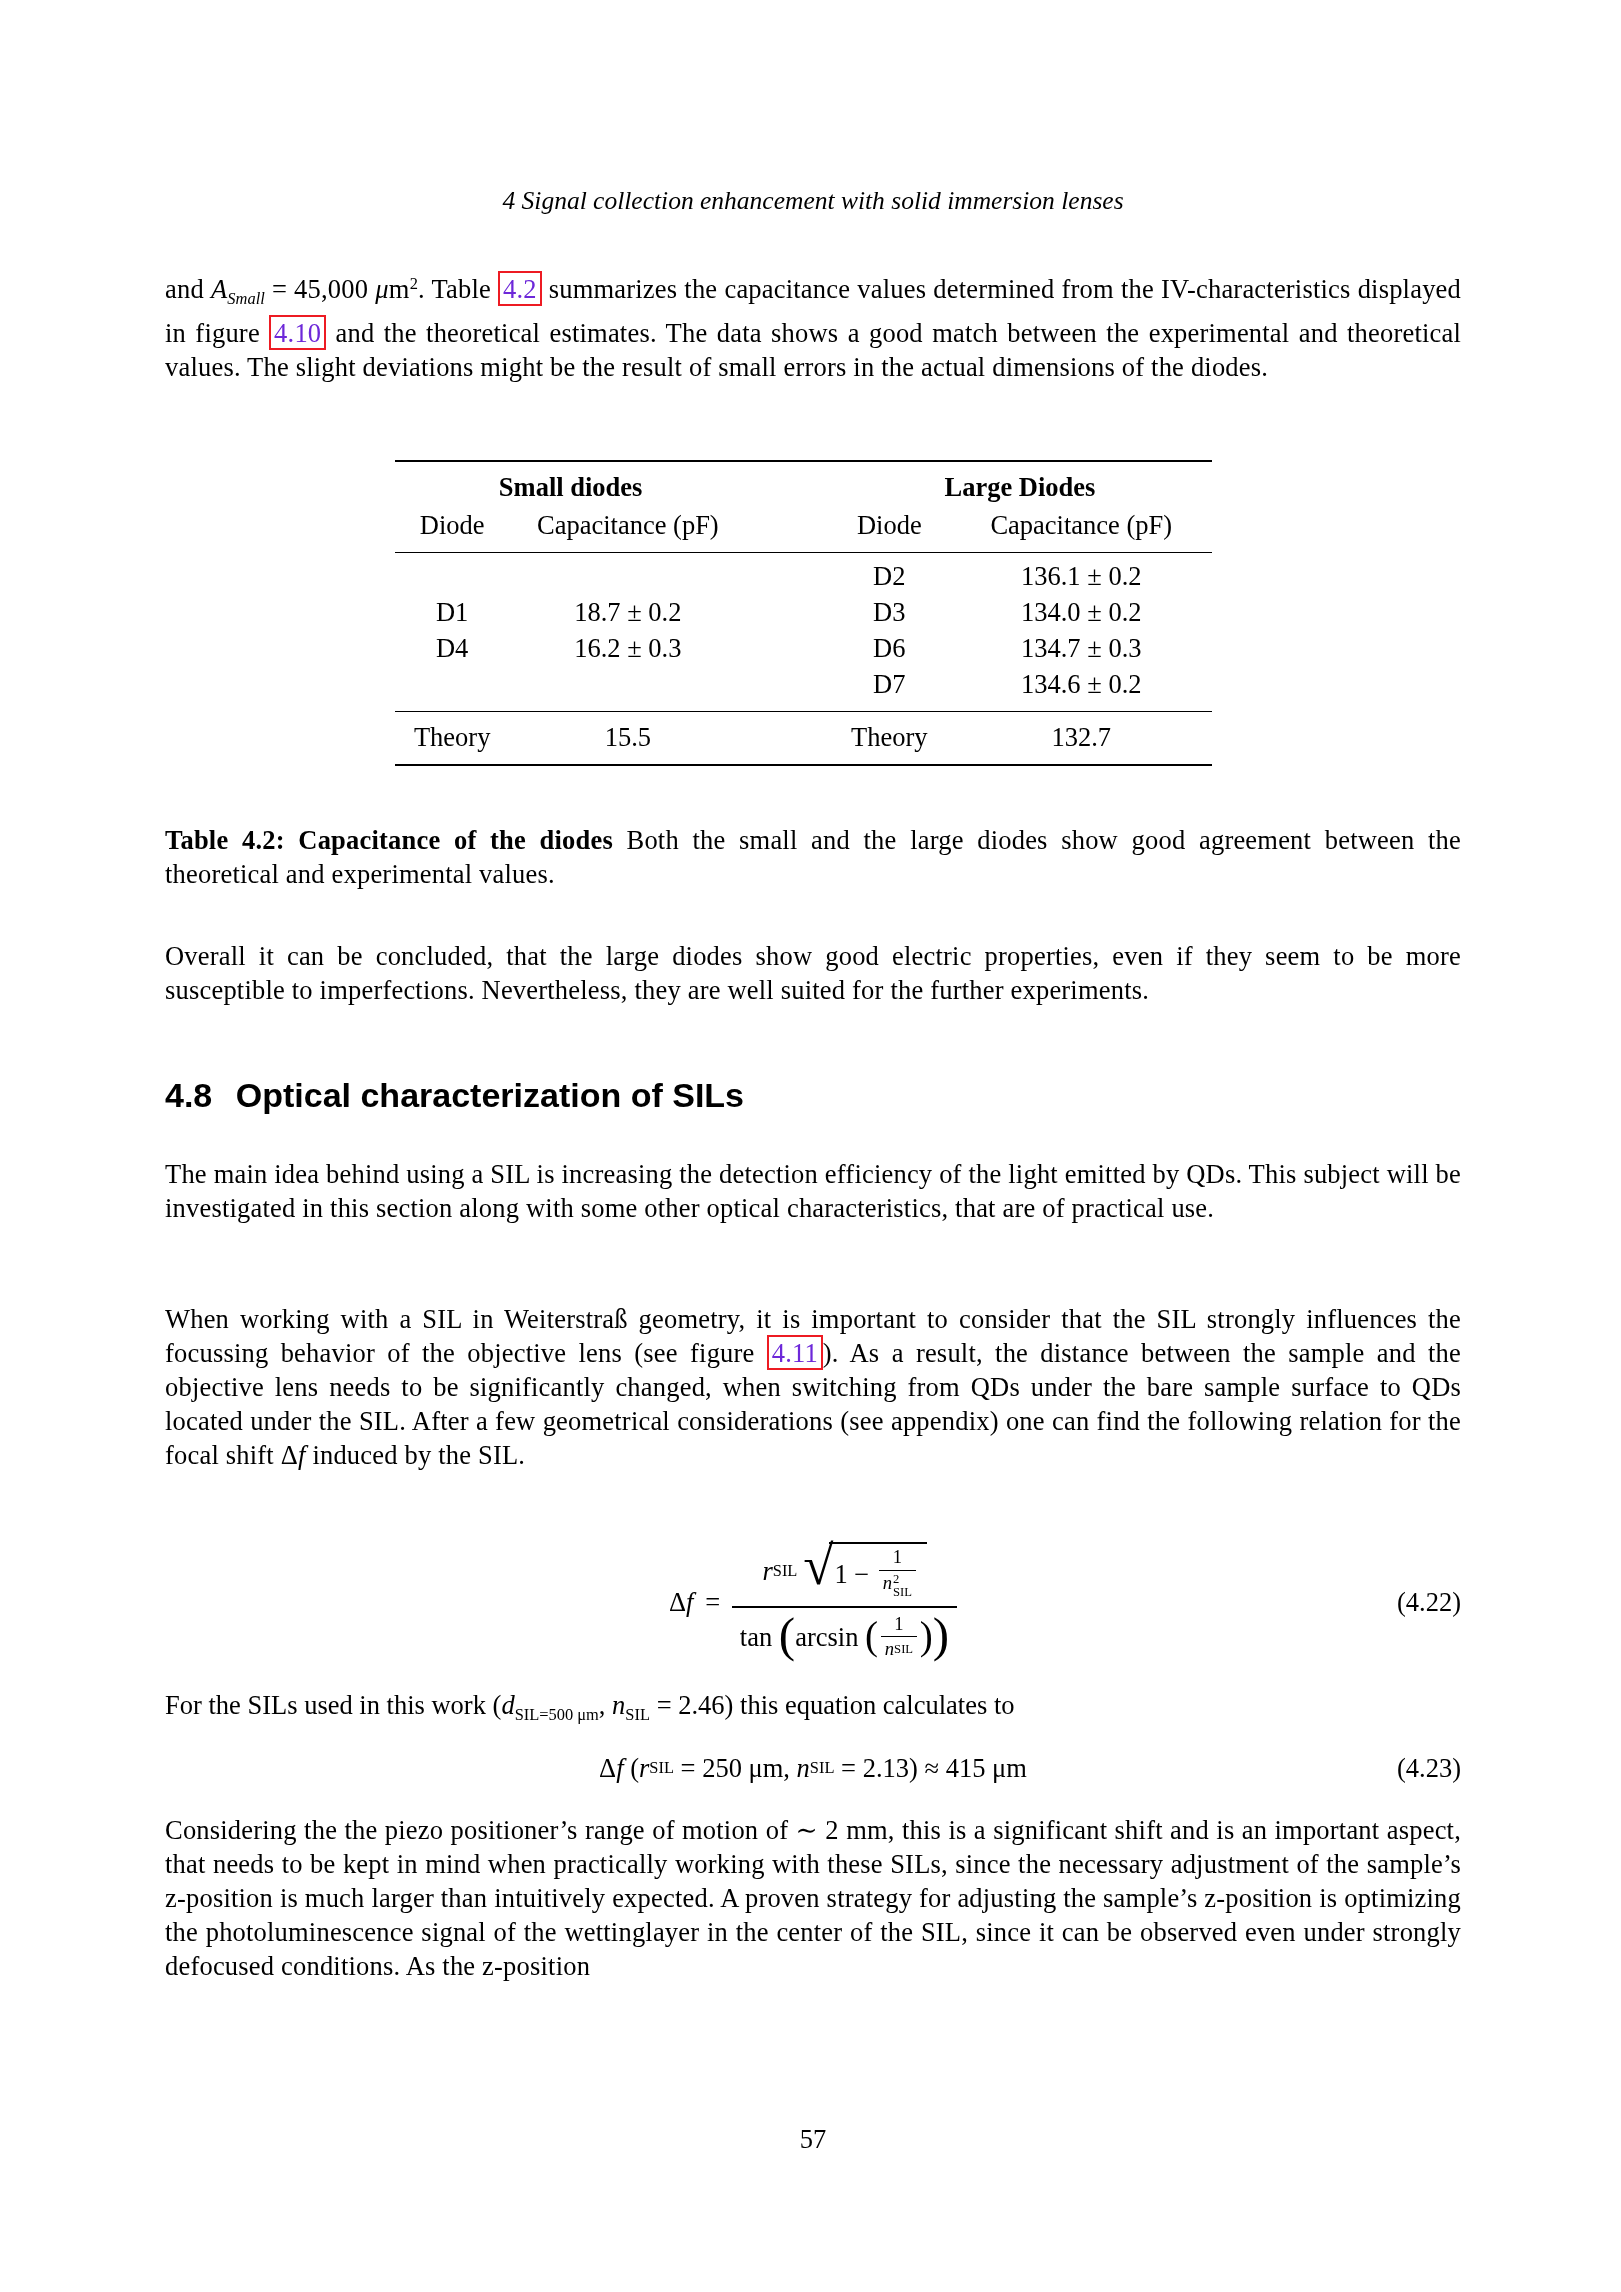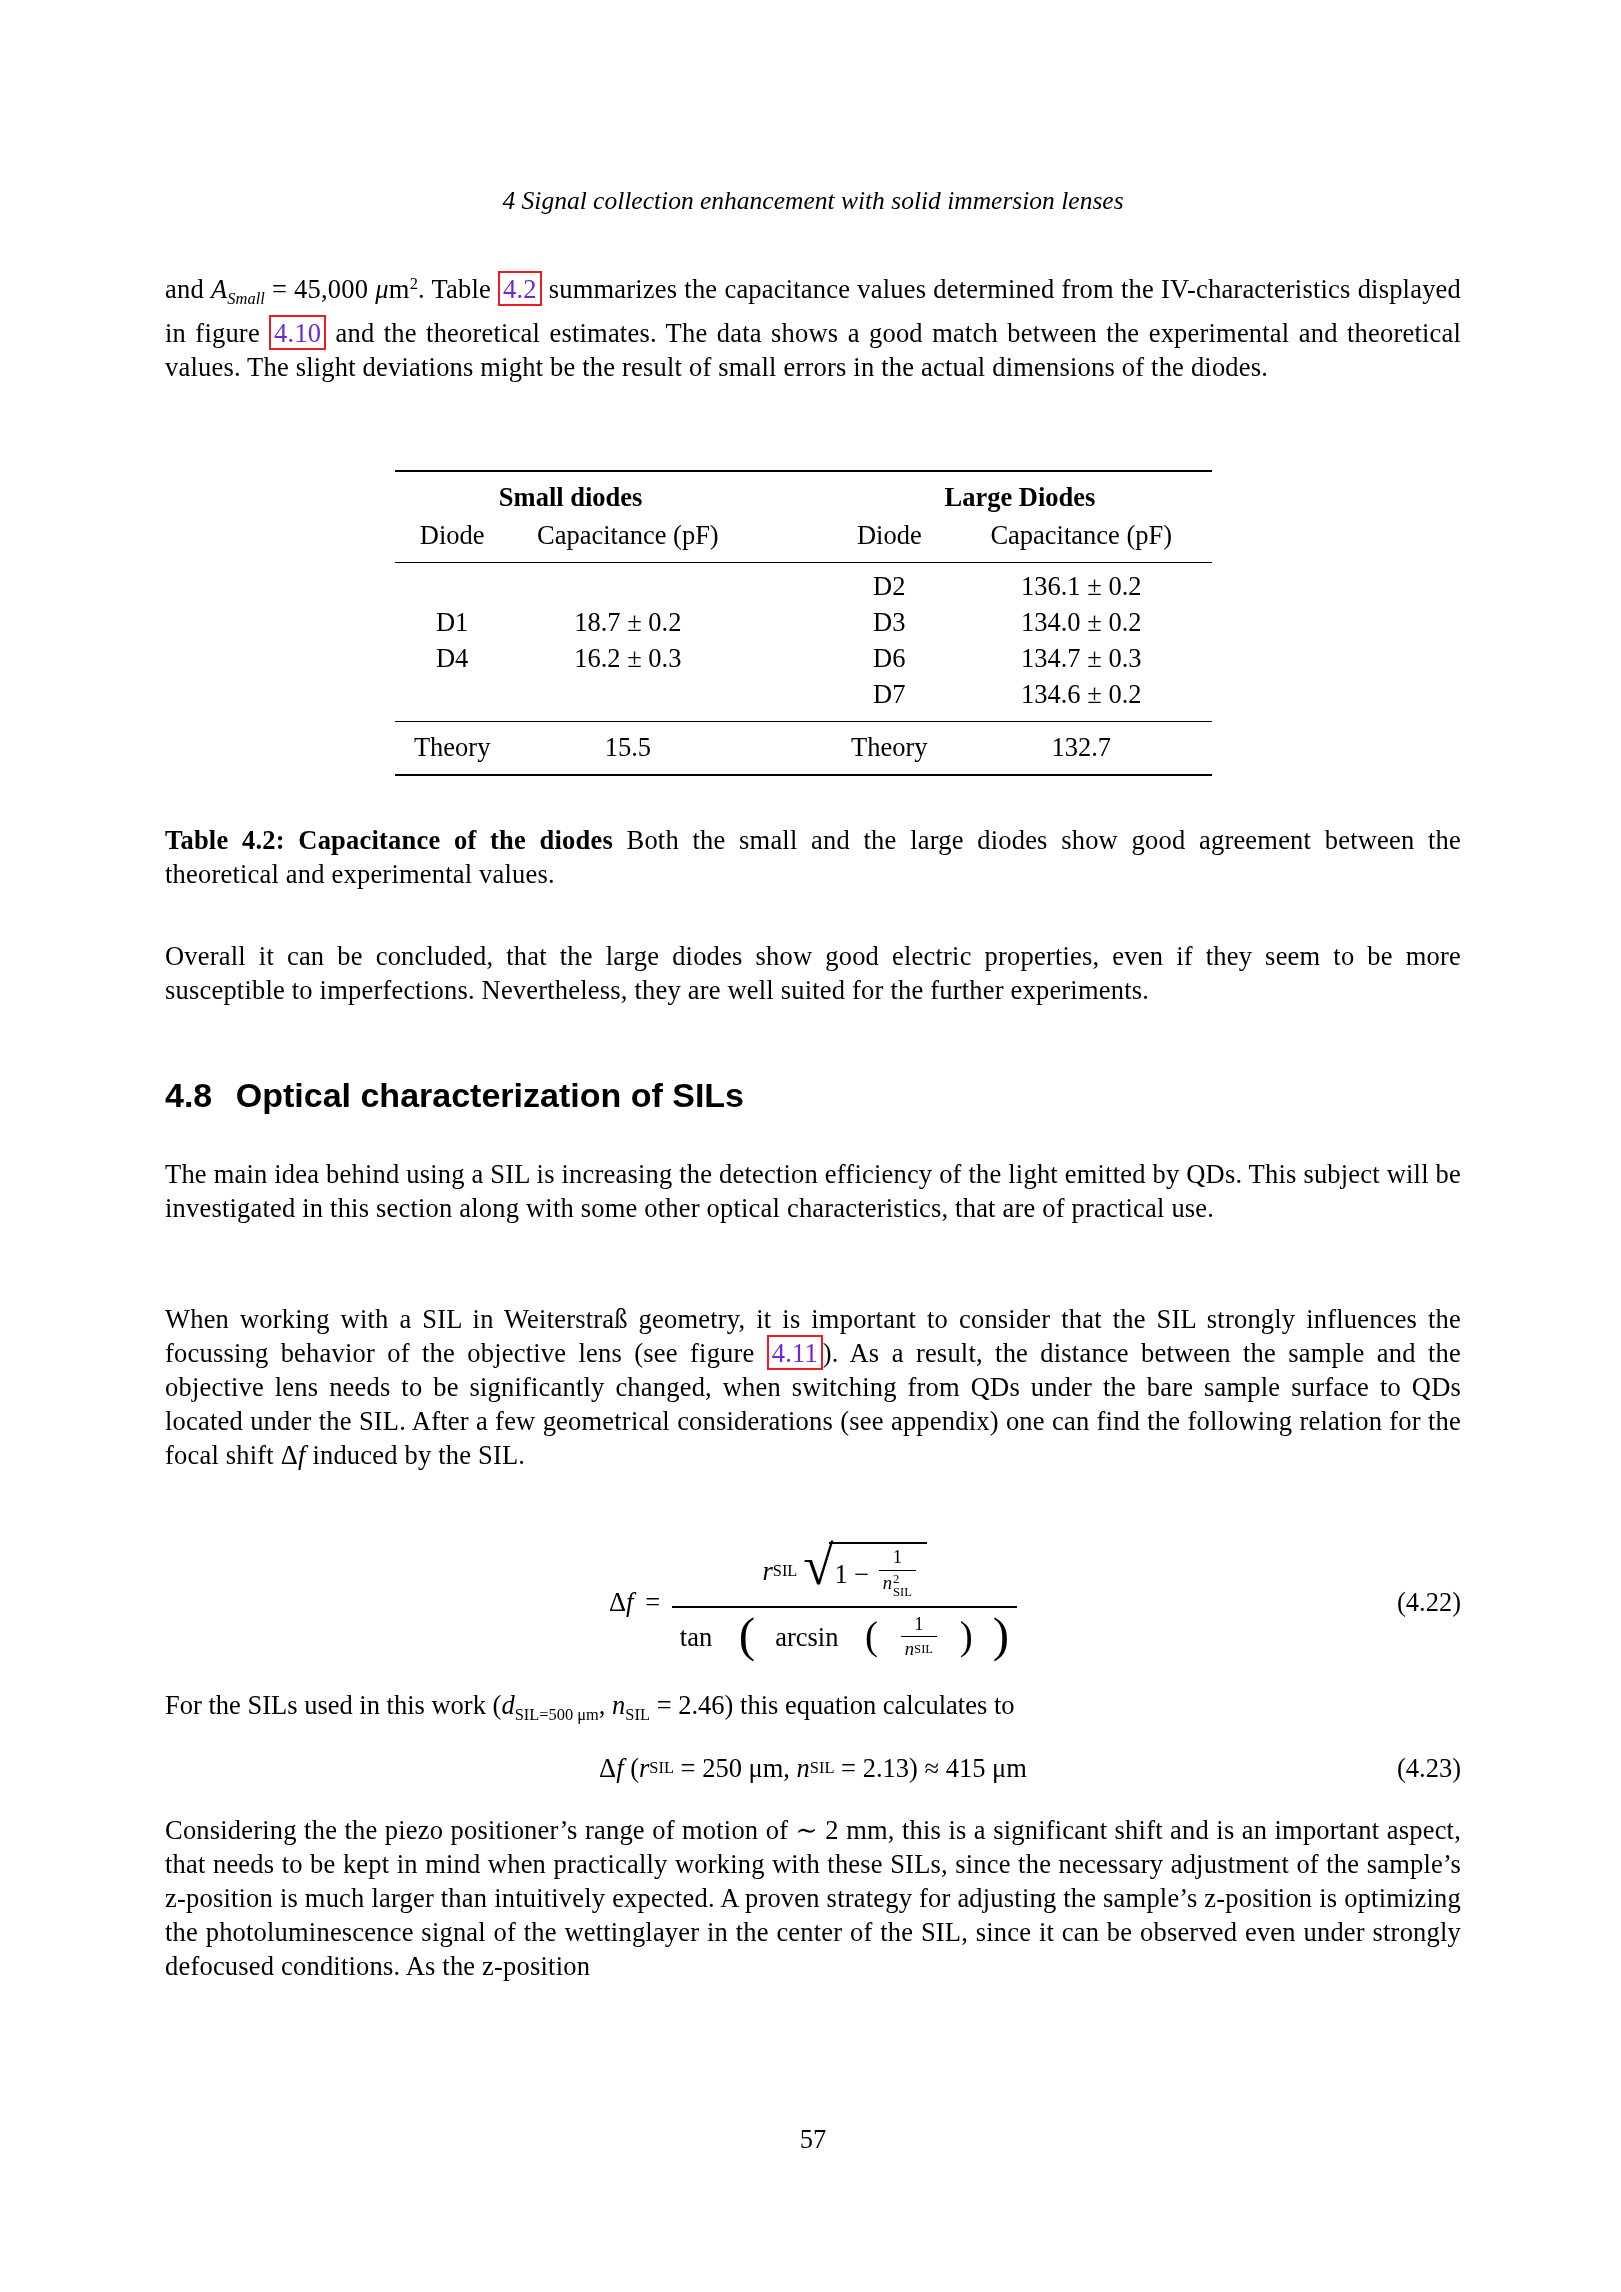--- a/index.html
+++ b/index.html
@@ -17,21 +17,21 @@
   .textblock{position:absolute;left:165px;width:1296px;}
   .just{text-align:justify;letter-spacing:0.2px;}
   p{margin:0;}
   .running-header{font-style:italic;text-align:center;font-size:25.5px;}
   .mi{font-style:italic;}
   .sub{font-size:0.62em;vertical-align:-0.35em;letter-spacing:0;}
   .sub.mi{font-style:italic;margin-top:24px;}
   .sup{font-size:0.62em;vertical-align:0.55em;}
   .reflink{border:2.4px solid #ed1b23;padding:1px 2.9px 0 2.9px;color:#6d28d9;text-decoration:none;}
   
-  .tablewrap{position:absolute;left:395px;top:470px;width:817px;}
+  .tablewrap{position:absolute;left:395px;top:460px;width:817px;}
   table.captable{
     width:100%;border-collapse:collapse;table-layout:fixed;
     border-top:2.9px solid #000;border-bottom:2.9px solid #000;
     font-size:26.5px;
   }
   .captable th,.captable td{font-weight:normal;text-align:center;padding:0;line-height:36px;}
   .captable tr.group-row th{font-weight:bold;padding:6.9px 0 1px 0;}
   .captable tr.colhead-row th{padding:1px 0 8.8px 0;border-bottom:1.6px solid #000;}
   .captable tbody.datarows tr:first-child td{padding-top:5px;}
   .captable tbody.datarows tr:last-child td{padding-bottom:9.8px;}
@@ -44,21 +44,21 @@
     font-weight:bold;font-size:34px;line-height:43px;margin:0;letter-spacing:0;
   }
   h2.section .sec-num{margin-right:23.5px;}
   
   .equation{position:absolute;left:165px;width:1296px;display:flex;align-items:center;justify-content:center;}
   .eq-number{position:absolute;right:0;top:50%;transform:translateY(-50%);margin-left:21px;}
   .row{display:inline-flex;align-items:center;white-space:pre;}
   .eq-rel{margin:0 11.8px;}
   .frac{display:inline-grid;justify-items:center;vertical-align:middle;}
   .frac > .fnum{padding:0 7.8px 5.9px 7.8px;}
-  .frac > .fden{border-top:2px solid #000;justify-self:stretch;display:flex;justify-content:flex-end;align-items:center;padding:4.9px 7.8px 0 7.8px;white-space:pre;gap:20px;}
+  .frac > .fden{border-top:2px solid #000;justify-self:stretch;display:flex;justify-content:flex-end;align-items:center;padding:4.9px 7.8px 0 7.8px;white-space:pre;}
   .sfrac{display:inline-grid;justify-items:center;font-size:18.6px;line-height:20.6px;margin:0 2.9px;vertical-align:middle;}
   .sfrac > .fnum{padding:0 3.9px 2px 3.9px;}
   .sfrac > .fden{border-top:1.6px solid #000;justify-self:stretch;display:flex;justify-content:center;align-items:flex-start;padding:2px 3.9px 0 3.9px;}
   .sfrac .sub,.sfrac .sup{font-size:0.68em;}
   .supsub{display:inline-flex;flex-direction:column;align-items:flex-start;font-size:0.68em;line-height:1.05;vertical-align:middle;margin-left:1px;}
   .sqrt{display:inline-flex;align-items:flex-start;margin-left:5.9px;}
   .sqrt-sym{font-size:55px;line-height:1;transform:translateY(-3.9px);}
   .sqrt-body{border-top:2px solid #000;margin-left:-4.9px;padding:3.9px 7.8px 0 5.9px;display:inline-flex;align-items:center;white-space:pre;}
   .paren{font-weight:normal;}
   .p1{font-size:49px;line-height:1;transform:translateY(-2px);}

